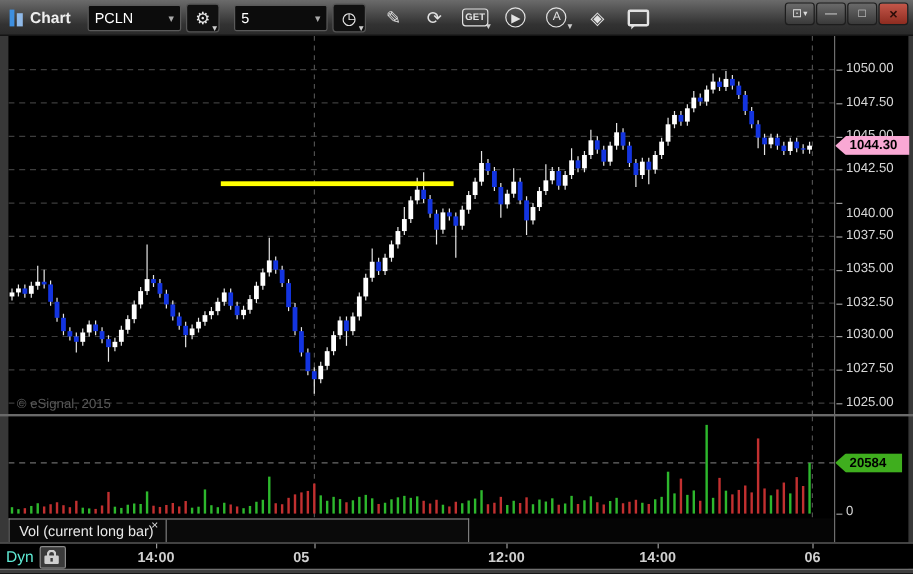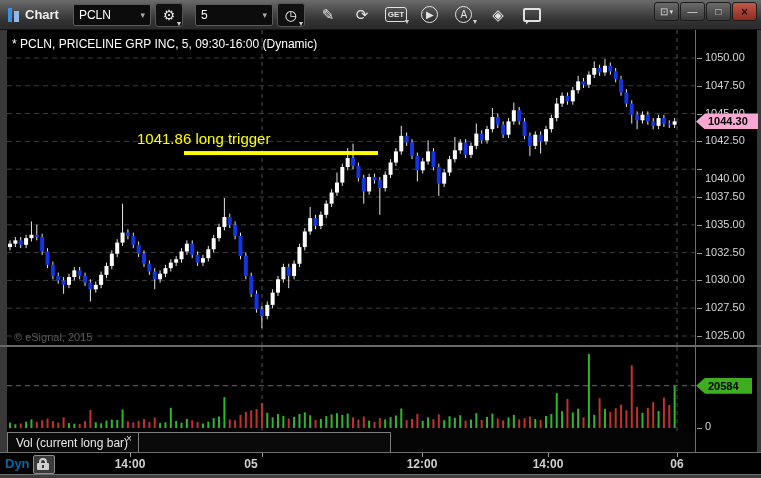--- a/index.html
+++ b/index.html
@@ -59,21 +59,21 @@
   
   .tabstrip{position:absolute;left:7px;top:432px;width:688px;height:20px;background:#050505;z-index:5;}
   .tabbox{position:absolute;left:0;top:0;width:384px;height:20px;border:1px solid #7d7d7d;
     border-bottom:none;box-sizing:border-box;background:#0a0a0a;}
   .tab-lbl{position:absolute;left:8px;top:3px;font-size:12px;color:#e8e8e8;}
   .tab-x{position:absolute;left:118px;top:0px;font-size:10px;color:#ddd;cursor:default;}
   .tab-div{position:absolute;left:130px;top:0;width:1px;height:19px;background:#7d7d7d;}
   
   .statusbar{position:absolute;left:0;top:452px;width:761px;height:22px;background:#000;
     border-top:1px solid #6e6e6e;box-sizing:border-box;z-index:8;}
-  .dyn{position:absolute;left:5px;top:3px;font-size:13px;font-weight:bold;color:#0369a1;}
+  .dyn{position:absolute;left:5px;top:3px;font-size:13px;font-weight:normal;color:#5eead4;}
   .lockbtn{position:absolute;left:33px;top:2px;width:20px;height:17px;border:1px solid #8a8a8a;
     border-radius:2px;background:#3a3a3a;}
   .lock-shackle{position:absolute;left:5px;top:2px;width:8px;height:6px;border:2px solid #cfcfcf;
     border-bottom:none;border-radius:5px 5px 0 0;box-sizing:border-box;}
   .lock-body{position:absolute;left:3px;top:7px;width:12px;height:7px;background:#cfcfcf;border-radius:1px;}
   .lock-hole{position:absolute;left:8px;top:9px;width:2px;height:3px;background:#3a3a3a;}
   .t-lbl{position:absolute;top:4px;font-size:12px;color:#d0d0d0;transform:translateX(-50%);font-weight:bold;}
   .t-tick{position:absolute;top:0;width:1px;height:4px;background:#999;}
 </style>
 </head>
@@ -405,22 +405,20 @@
       <line x1="651.5600000000001" x2="651.5600000000001" y1="84.711999999999" y2="99.168000000001" stroke="#e6e6e6" stroke-width="1"></line>
       <rect x="649.5600000000001" y="88.048000000001" width="4" height="7.783999999997988" fill="#ffffff"></rect>
       <line x1="656.9200000000001" x2="656.9200000000001" y1="84.711999999999" y2="96.9440000000005" stroke="#e6e6e6" stroke-width="1"></line>
       <rect x="654.9200000000001" y="88.048000000001" width="4" height="5.5600000000000165" fill="#1334e0"></rect>
       <line x1="662.2800000000001" x2="662.2800000000001" y1="90.27199999999898" y2="98.05599999999949" stroke="#e6e6e6" stroke-width="1"></line>
       <rect x="660.2800000000001" y="93.60800000000101" width="4" height="1.1119999999989858" fill="#1334e0"></rect>
       <line x1="667.64" x2="667.64" y1="88.048000000001" y2="98.05599999999949" stroke="#e6e6e6" stroke-width="1"></line>
       <rect x="665.64" y="91.3840000000005" width="4" height="3.335999999999501" fill="#ffffff"></rect>
       <rect x="177" y="121.07599999999948" width="194" height="4" fill="#ffff00"></rect>
     </svg>
-  <div class="hdr">* PCLN, PRICELINE GRP INC, 5, 09:30-16:00 (Dynamic)</div>
-  <div class="anno-text">1041.86 long trigger</div>
   <div class="copyright">© eSignal, 2015</div>
 
   <div class="hsep"></div>
 
   <svg id="vol-svg" width="688" height="85">
       <line x1="255" x2="255" y1="0" y2="85" stroke="#4e4e4e" stroke-dasharray="4 4"></line>
       <line x1="670" x2="670" y1="0" y2="85" stroke="#4e4e4e" stroke-dasharray="4 4"></line>
       <line x1="0" x2="688" y1="38.71935135135135" y2="38.71935135135135" stroke="#6a6a6a" stroke-dasharray="5 4"></line>
       <rect x="2" y="75.65945945945946" width="2" height="5.340540540540541" fill="#2db82d"></rect>
       <rect x="7.359999999999999" y="77.3027027027027" width="2" height="3.6972972972972977" fill="#2db82d"></rect>

